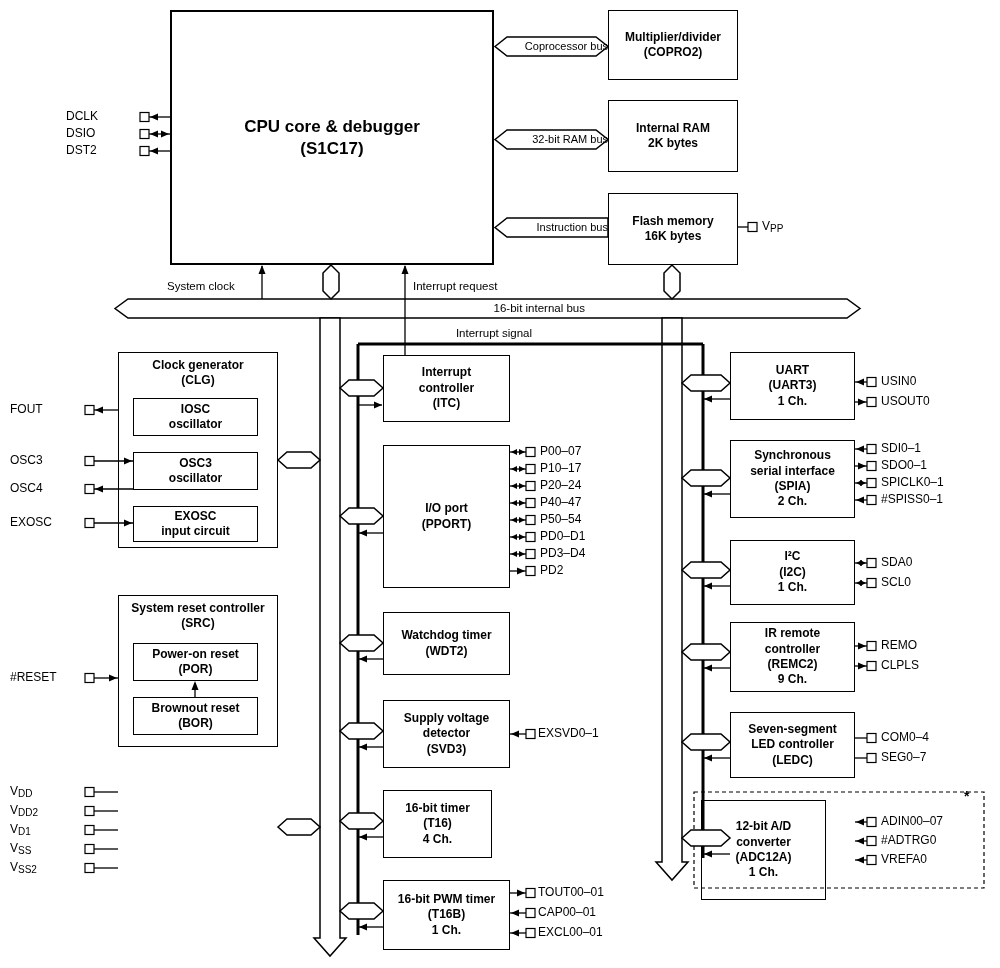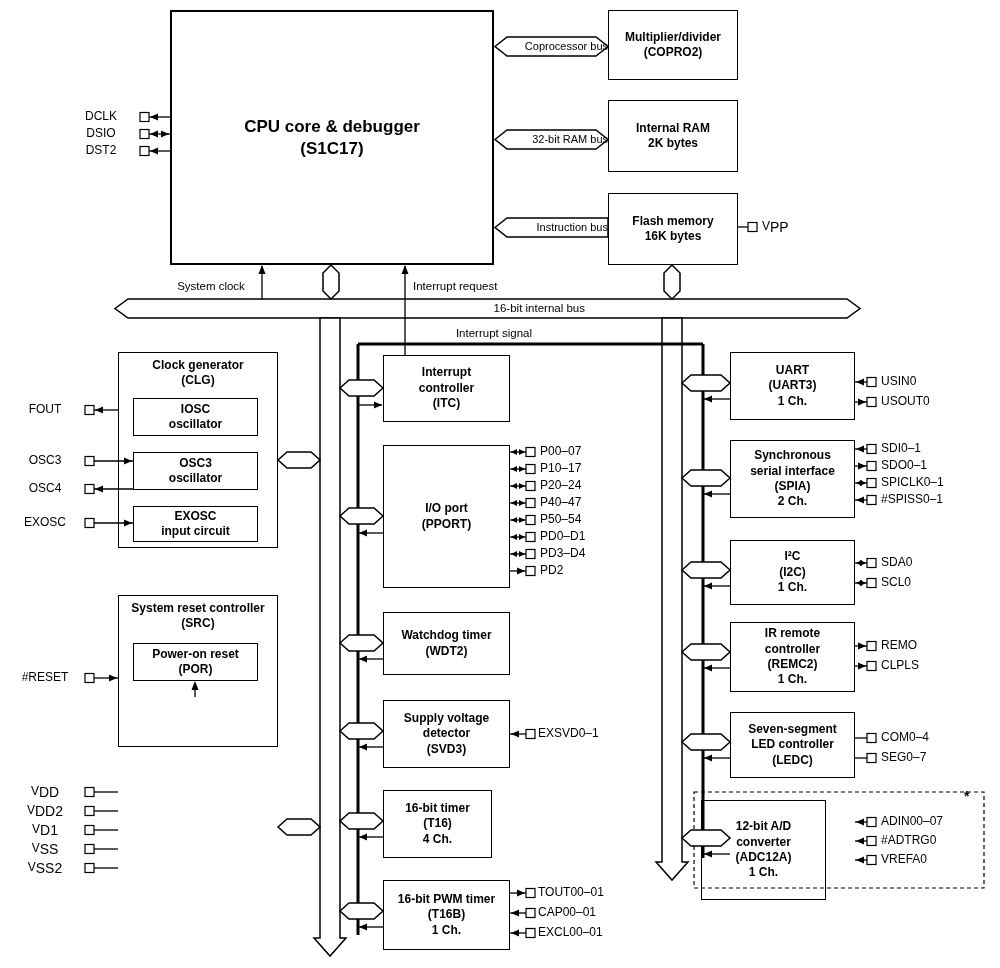--- a/index.html
+++ b/index.html
@@ -6,25 +6,25 @@
   html,body{background:#fff}
   body{font-family:"Liberation Sans","DejaVu Sans",sans-serif;color:#000}
   #stage{position:relative;width:1000px;height:968px;background:#fff;overflow:hidden}
   .box{position:absolute;border:1.5px solid #000;background:#fff;display:flex;
        align-items:center;justify-content:center;text-align:center;font-weight:bold;
        font-size:12px;line-height:1.28;white-space:pre-line}
   .box.thick{border-width:2px}
   .box.group{align-items:flex-start;padding-top:5px}
   svg.overlay{position:absolute;left:0;top:0;pointer-events:none}
   .lbl{position:absolute;font-size:12px;height:13px;line-height:13px;white-space:nowrap}
-  .lbl.r{text-align:center}
+  .lbl.r{text-align:left}
   .lbl.c{text-align:right}
   .lbl.s11{font-size:11px}
   .lbl.s115{font-size:11.5px}
-  .lbl .ps{font-size:14px;vertical-align:-2px}
+  .lbl .ps{font-size:10px;vertical-align:-2px}
   .lbl.star{font-size:14px;font-weight:bold}
 </style>
 </head>
 <body>
 
 <div id="stage">
 
   <div class="box thick" style="left:170px;top:10px;width:324px;height:255px;font-size:17px">CPU core &amp; debugger
 (S1C17)</div>
   <div class="box" style="left:608px;top:10px;width:130px;height:70px">Multiplier/divider
@@ -40,20 +40,22 @@
 oscillator</div>
   <div class="box" style="left:133px;top:452px;width:125px;height:38px">OSC3
 oscillator</div>
   <div class="box" style="left:133px;top:506px;width:125px;height:36px">EXOSC
 input circuit</div>
 
   <div class="box group" style="left:118px;top:595px;width:160px;height:152px">System reset controller
 (SRC)</div>
   <div class="box" style="left:133px;top:643px;width:125px;height:38px">Power-on reset
 (POR)</div>
+  <div class="box" style="left:133px;top:697px;width:125px;height:38px">Brownout reset
+(BOR)</div>
 
 
   <div class="box" style="left:383px;top:355px;width:127px;height:67px">Interrupt
 controller
 (ITC)</div>
   <div class="box" style="left:383px;top:445px;width:127px;height:143px">I/O port
 (PPORT)</div>
   <div class="box" style="left:383px;top:612px;width:127px;height:63px">Watchdog timer
 (WDT2)</div>
   <div class="box" style="left:383px;top:700px;width:127px;height:68px">Supply voltage
@@ -72,21 +74,21 @@
   <div class="box" style="left:730px;top:440px;width:125px;height:78px">Synchronous
 serial interface
 (SPIA)
 2 Ch.</div>
   <div class="box" style="left:730px;top:540px;width:125px;height:65px">I²C
 (I2C)
 1 Ch.</div>
   <div class="box" style="left:730px;top:622px;width:125px;height:70px">IR remote
 controller
 (REMC2)
-1 Ch.</div>
+9 Ch.</div>
   <div class="box" style="left:730px;top:712px;width:125px;height:66px">Seven-segment
 LED controller
 (LEDC)</div>
   <div class="box" style="left:701px;top:800px;width:125px;height:100px">12-bit A/D
 converter
 (ADC12A)
 1 Ch.</div>
 
   <svg class="overlay" width="1000" height="968" viewBox="0 0 1000 968">
 

